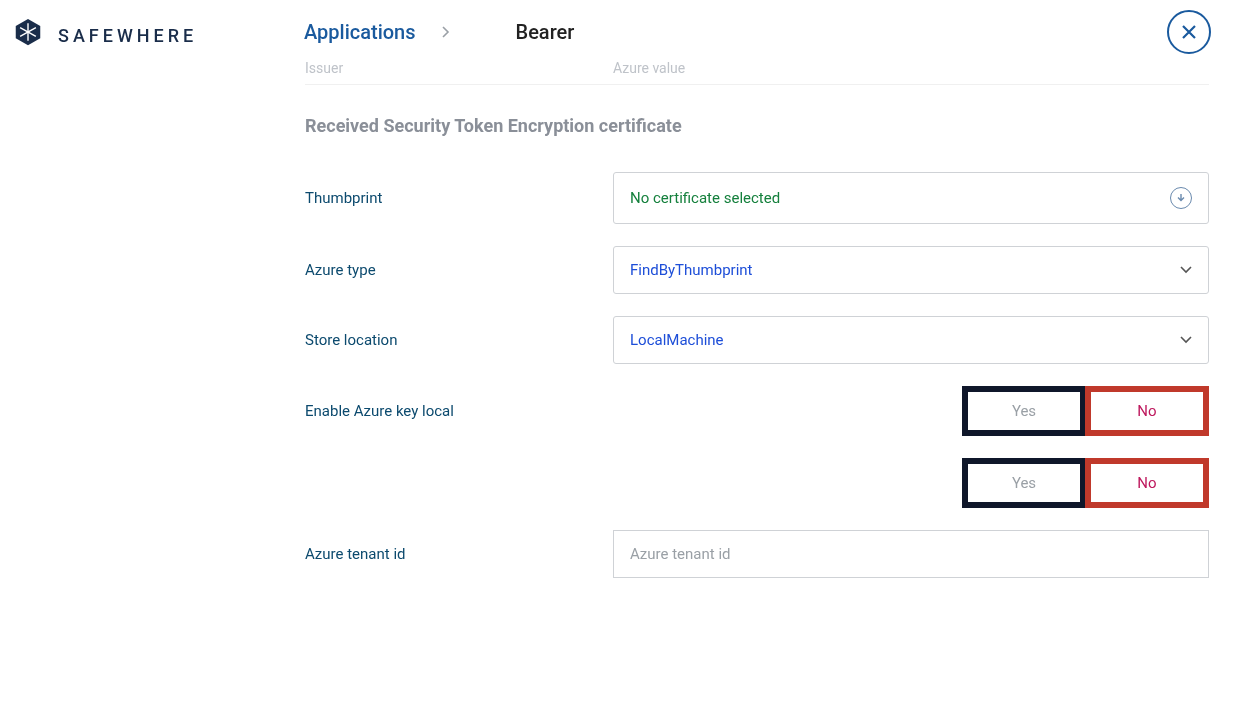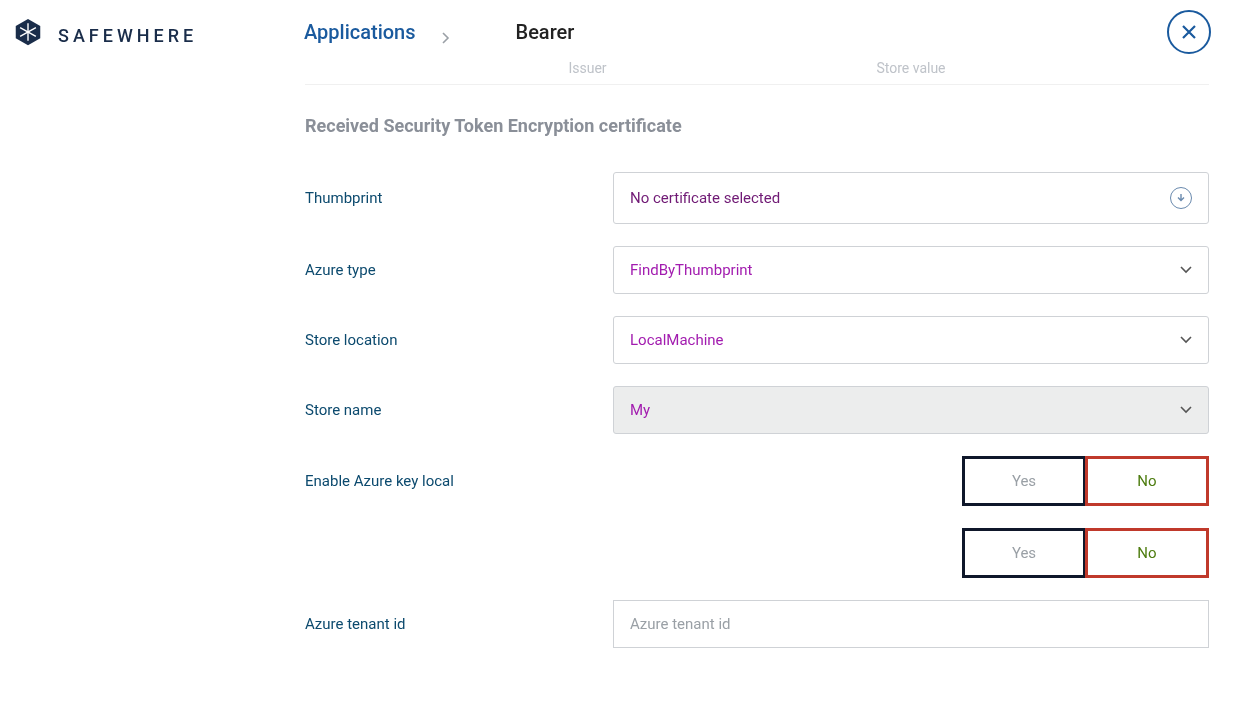--- a/index.html
+++ b/index.html
@@ -30,21 +30,21 @@
     height: 28px;
   }
   .logo-text {
     font-size: 18px;
     letter-spacing: 4px;
     font-weight: 500;
     color: #1a2d4a;
   }
   .breadcrumb {
     display: flex;
-    align-items: flex-end;
+    align-items: center;
     gap: 26px;
     font-size: 20px;
     padding-top:2px;
   }
   .breadcrumb-link {
     color: #1a5a9e;
     font-weight: 500;
     cursor: pointer;
   }
   .breadcrumb-current {
@@ -71,21 +71,20 @@
     margin-left: 305px;
     margin-right: 30px;
     padding-top: 0;
   }
   .header-row {
     display:flex;
     color:#bfc3c9;
     font-size:14px;
     padding: 14px 0 8px 0;
     border-bottom:1px solid #f0f0f0;
-    justify-content:center;
   }
   .header-row .col-a { width:308px; }
   .data-row {
     display:flex;
     align-items:flex-start;
     padding: 24px 0 20px 0;
   }
   .col-issuer {
     width:308px;
     font-size:15px;
@@ -118,62 +117,62 @@
   .form-control {
     flex:1;
   }
   .cert-box {
     border:1px solid #cfd2d6;
     border-radius:3px;
     height:52px;
     display:flex;
     align-items:center;
     padding:0 16px;
-    color:#701a75;
+    color:#15803d;
     font-size:15px;
     justify-content:space-between;
   }
   .cert-arrow {
     width:22px;height:22px;border:1.5px solid #6a8aae;border-radius:50%;
     display:flex;align-items:center;justify-content:center;
   }
   .select-box {
     border:1px solid #cfd2d6;
     border-radius:3px;
     height:48px;
     display:flex;
     align-items:center;
     padding:0 16px;
-    color:#a21caf;
+    color:#1d4ed8;
     font-size:15px;
     justify-content:space-between;
     background:#fff;
     gap:14px;
   }
   .select-box.muted {
     background:#eceded;
   }
   .chevron { stroke:#555; }
   .toggle-group {
     display:flex;
     margin-left:auto;
   }
   .toggle-btn {
     width:124px;
     height:50px;
-    border:3px solid #0f172a;
+    border:6px solid #0f172a;
     display:flex;
     align-items:center;
     justify-content:center;
     font-size:15px;
     background:#fff;
     cursor:pointer;
   }
   .toggle-btn.inactive { color:#9aa0a6; }
-  .toggle-btn.active-no { color:#4d7c0f; border-color:#c0392b; }
+  .toggle-btn.active-no { color:#be185d; border-color:#c0392b; }
   .toggle-btn + .toggle-btn { margin-left:-1px; }
   .input-box {
     border:1px solid #cfd2d6;
     height:48px;
     display:flex;
     align-items:center;
     padding:0 16px;
     color:#9aa0a6;
     font-size:15px;
     background:#fff;
@@ -205,21 +204,21 @@
     <svg width="18" height="18">
         <path d="M3 3 L15 15 M15 3 L3 15" stroke-width="2.2" fill="none"></path>
       </svg>
   </div>
 </div>
 
 <div class="content">
 
   <div class="header-row">
     <div class="col-a">Issuer</div>
-    <div>Store value</div>
+    <div>Azure value</div>
   </div>
 
 
   <div class="section-title">Received Security Token Encryption certificate</div>
 
   <div class="form-row">
     <div class="form-label">Thumbprint</div>
     <div class="form-control">
       <div class="cert-box">
         <span>No certificate selected</span>
@@ -249,31 +248,20 @@
     <div class="form-control">
       <div class="select-box">
         <span>LocalMachine</span>
         <svg class="chevron" width="12" height="8">
             <path d="M1 1 L6 6 L11 1" fill="none" stroke-width="1.6"></path>
           </svg>
       </div>
     </div>
   </div>
 
-  <div class="form-row">
-    <div class="form-label">Store name</div>
-    <div class="form-control">
-      <div class="select-box muted">
-        <span>My</span>
-        <svg class="chevron" width="12" height="8">
-            <path d="M1 1 L6 6 L11 1" fill="none" stroke-width="1.6"></path>
-          </svg>
-      </div>
-    </div>
-  </div>
 
   <div class="form-row">
     <div class="form-label">Enable Azure key local</div>
     <div class="form-control" style="display:flex;">
       <div class="toggle-group">
         <div class="toggle-btn inactive">Yes</div>
         <div class="toggle-btn active-no">No</div>
       </div>
     </div>
   </div>

